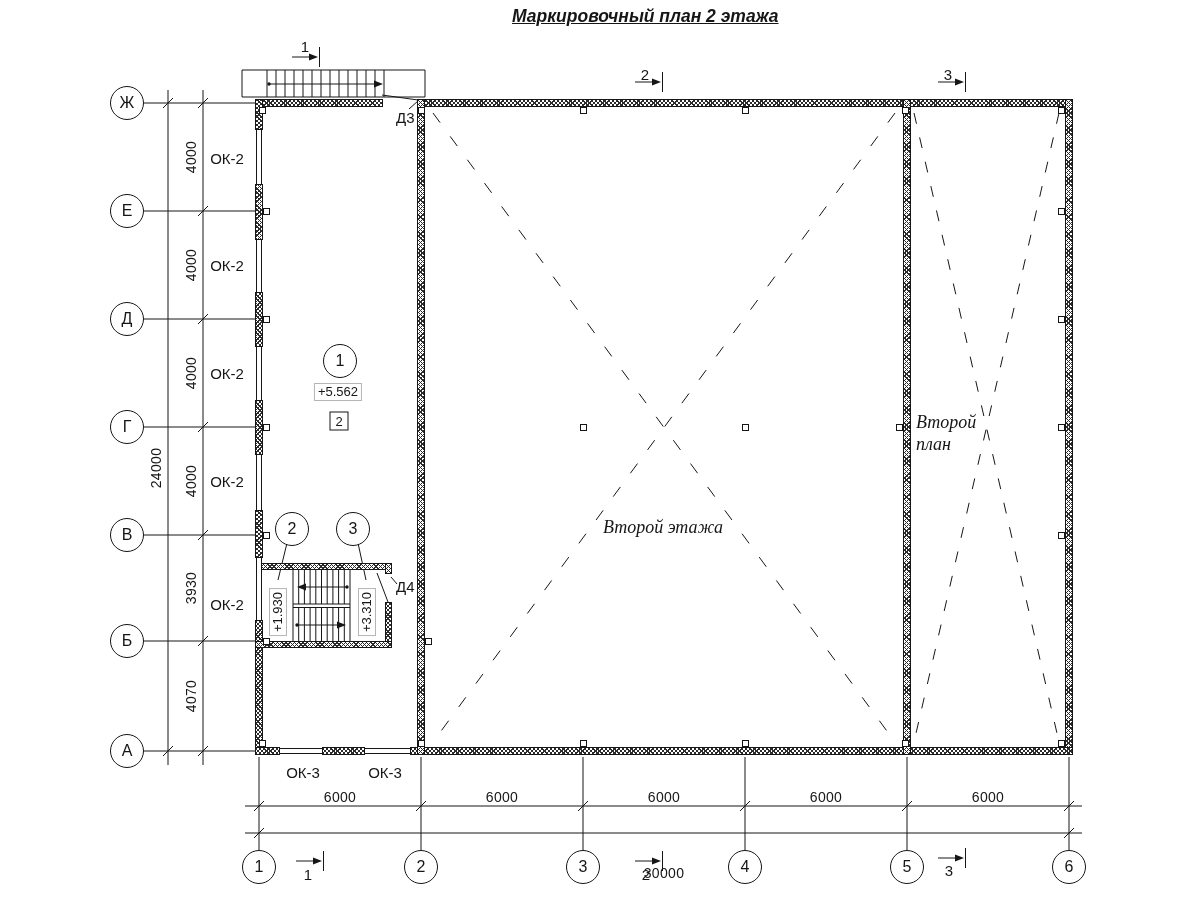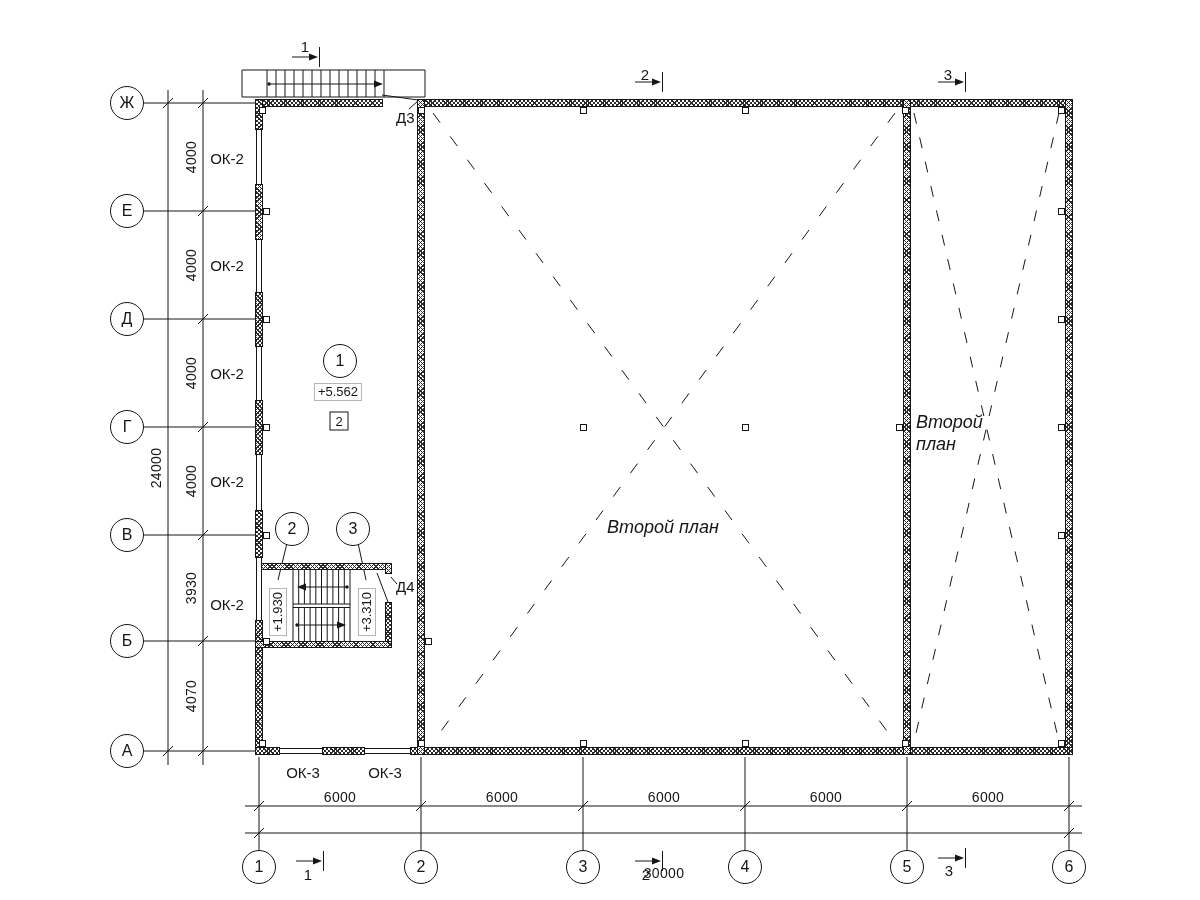--- a/index.html
+++ b/index.html
@@ -19,21 +19,21 @@
   .ctr{transform:translate(-50%,-50%)}
   .rot{transform:translate(-50%,-50%) rotate(-90deg)}
   .lbl{position:absolute;font-size:15px;white-space:nowrap}
   .dim{position:absolute;font-size:14px;white-space:nowrap;letter-spacing:.3px}
   .elev{position:absolute;box-sizing:border-box;background:#fff;border:1px solid #b5b5b5;
         padding:0 3px;font-size:13px;line-height:16px;white-space:nowrap}
   .sq{position:absolute;box-sizing:border-box;width:19px;height:19px;border:1.5px solid #161616;background:#fff;
       display:flex;align-items:center;justify-content:center;font-size:13px}
   .title{position:absolute;font-style:italic;font-weight:bold;font-size:17.5px;
          text-decoration:underline;white-space:nowrap}
-  .svet{position:absolute;font-family:Liberation Sans, sans-serif;font-style:italic;font-size:18px;white-space:nowrap}
+  .svet{position:absolute;font-family:Liberation Serif, serif;font-style:italic;font-size:18px;white-space:nowrap}
 </style>
 </head>
 <body>
 
 <div class="stage">
 
   <svg width="1200" height="900" viewBox="0 0 1200 900" stroke="#161616" stroke-width="1" fill="none">
 
     <g>
       <line x1="144" y1="103" x2="255" y2="103"></line>
@@ -217,20 +217,21 @@
   <div class="mark" style="left:263px;top:638px"></div>
   <div class="mark" style="left:1058px;top:208px"></div>
   <div class="mark" style="left:1058px;top:316px"></div>
   <div class="mark" style="left:1058px;top:424px"></div>
   <div class="mark" style="left:1058px;top:532px"></div>
   <div class="mark" style="left:580px;top:424px"></div>
   <div class="mark" style="left:742px;top:424px"></div>
   <div class="mark" style="left:896px;top:424px"></div>
   <div class="mark" style="left:425px;top:638px"></div>
 
+  <div class="title" style="left:512px;top:6px">Маркировочный план 2 этажа</div>
 
   <div class="circle" style="left:110px;top:86px">
       <span>Ж</span>
     </div>
   <div class="circle" style="left:110px;top:194px">
       <span>Е</span>
     </div>
   <div class="circle" style="left:110px;top:302px">
       <span>Д</span>
     </div>
@@ -301,21 +302,21 @@
     </div>
   <div class="circle" style="left:275px;top:512px">
       <span>2</span>
     </div>
   <div class="circle" style="left:336px;top:512px">
       <span>3</span>
     </div>
   <div class="elev rot" style="left:278px;top:612px">+1.930</div>
   <div class="elev rot" style="left:367px;top:612px">+3.310</div>
 
-  <div class="svet ctr" style="left:663px;top:527px">Второй план</div>
+  <div class="svet ctr" style="left:663px;top:527px">Второй этажа</div>
   <div class="svet" style="left:916px;top:412px">Второй</div>
   <div class="svet" style="left:916px;top:434px">план</div>
 
   <div class="lbl ctr" style="left:305px;top:46px">1</div>
   <div class="lbl ctr" style="left:645px;top:74px">2</div>
   <div class="lbl ctr" style="left:948px;top:74px">3</div>
   <div class="lbl ctr" style="left:308px;top:874px">1</div>
   <div class="lbl ctr" style="left:646px;top:874px">2</div>
   <div class="lbl ctr" style="left:949px;top:870px">3</div>
 

